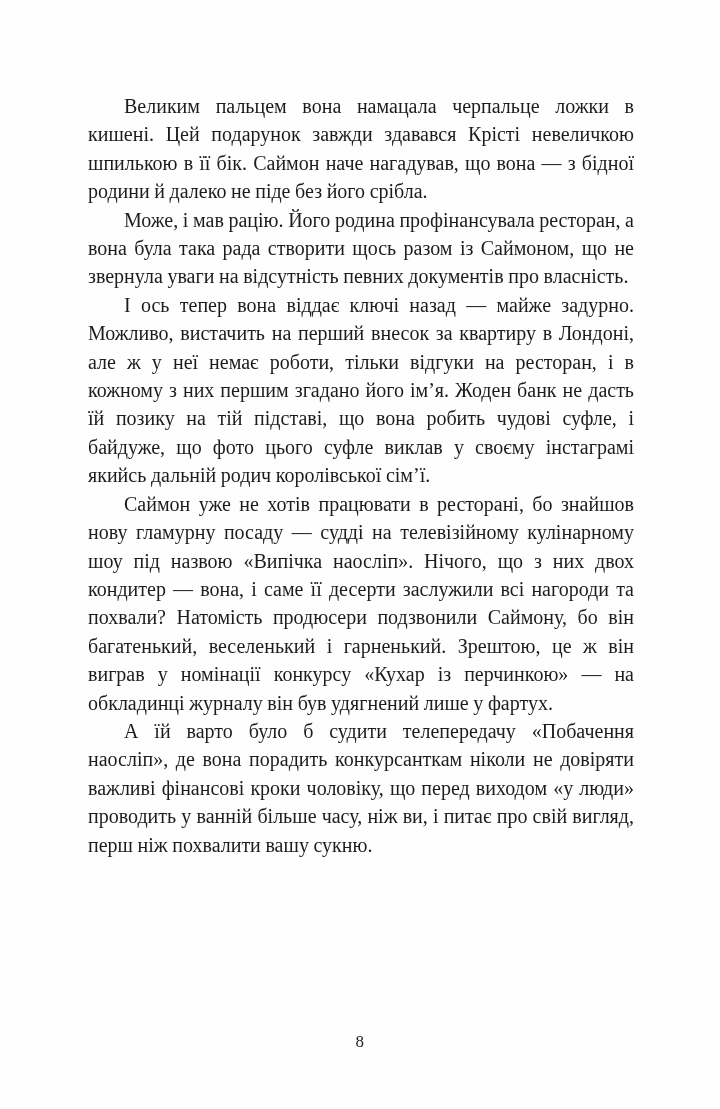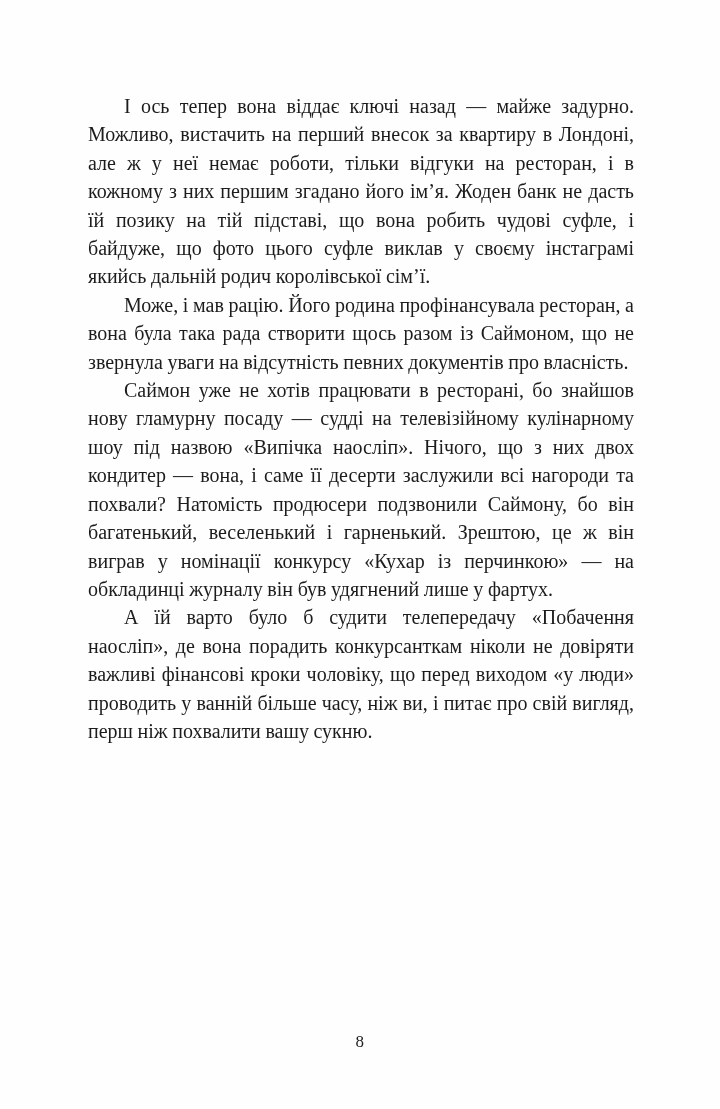--- a/index.html
+++ b/index.html
@@ -47,21 +47,22 @@
     font-size: 17px;
     color: #222222;
     letter-spacing: 0.5px;
   }
 </style>
 </head>
 <body>
 
 <div class="book-page">
   <div class="text-block">
+    <p>Великим пальцем вона намацала черпальце ложки в кишені. Цей подарунок завжди здавався Крісті невеличкою шпилькою в її бік. Саймон наче нагадував, що вона — з бідної родини й далеко не піде без його срібла.</p>
+    <p>Може, і мав рацію. Його родина профінансувала ресторан, а вона була така рада створити щось разом із Саймоном, що не звернула уваги на відсутність певних документів про власність.</p>
     <p>І ось тепер вона віддає ключі назад — майже задурно. Можливо, вистачить на перший внесок за квартиру в Лондоні, але ж у неї немає роботи, тільки відгуки на ресторан, і в кожному з них першим згадано його ім’я. Жоден банк не дасть їй позику на тій підставі, що вона робить чудові суфле, і байдуже, що фото цього суфле виклав у своєму інстаграмі якийсь дальній родич королівської сім’ї.</p>
-    <p>Може, і мав рацію. Його родина профінансувала ресторан, а вона була така рада створити щось разом із Саймоном, що не звернула уваги на відсутність певних документів про власність.</p>
     <p>Саймон уже не хотів працювати в ресторані, бо знайшов нову гламурну посаду — судді на телевізійному кулінарному шоу під назвою «Випічка наосліп». Нічого, що з них двох кондитер — вона, і саме її десерти заслужили всі нагороди та похвали? Натомість продюсери подзвонили Саймону, бо він багатенький, веселенький і гарненький. Зрештою, це ж він виграв у номінації конкурсу «Кухар із перчинкою» — на обкладинці журналу він був удягнений лише у фартух.</p>
     <p>А їй варто було б судити телепередачу «Побачення наосліп», де вона порадить конкурсанткам ніколи не довіряти важливі фінансові кроки чоловіку, що перед виходом «у люди» проводить у ванній більше часу, ніж ви, і питає про свій вигляд, перш ніж похвалити вашу сукню.</p>
   </div>
   <div class="page-footer">
     <span class="page-number">8</span>
   </div>
 </div>
 
 </body></html>

